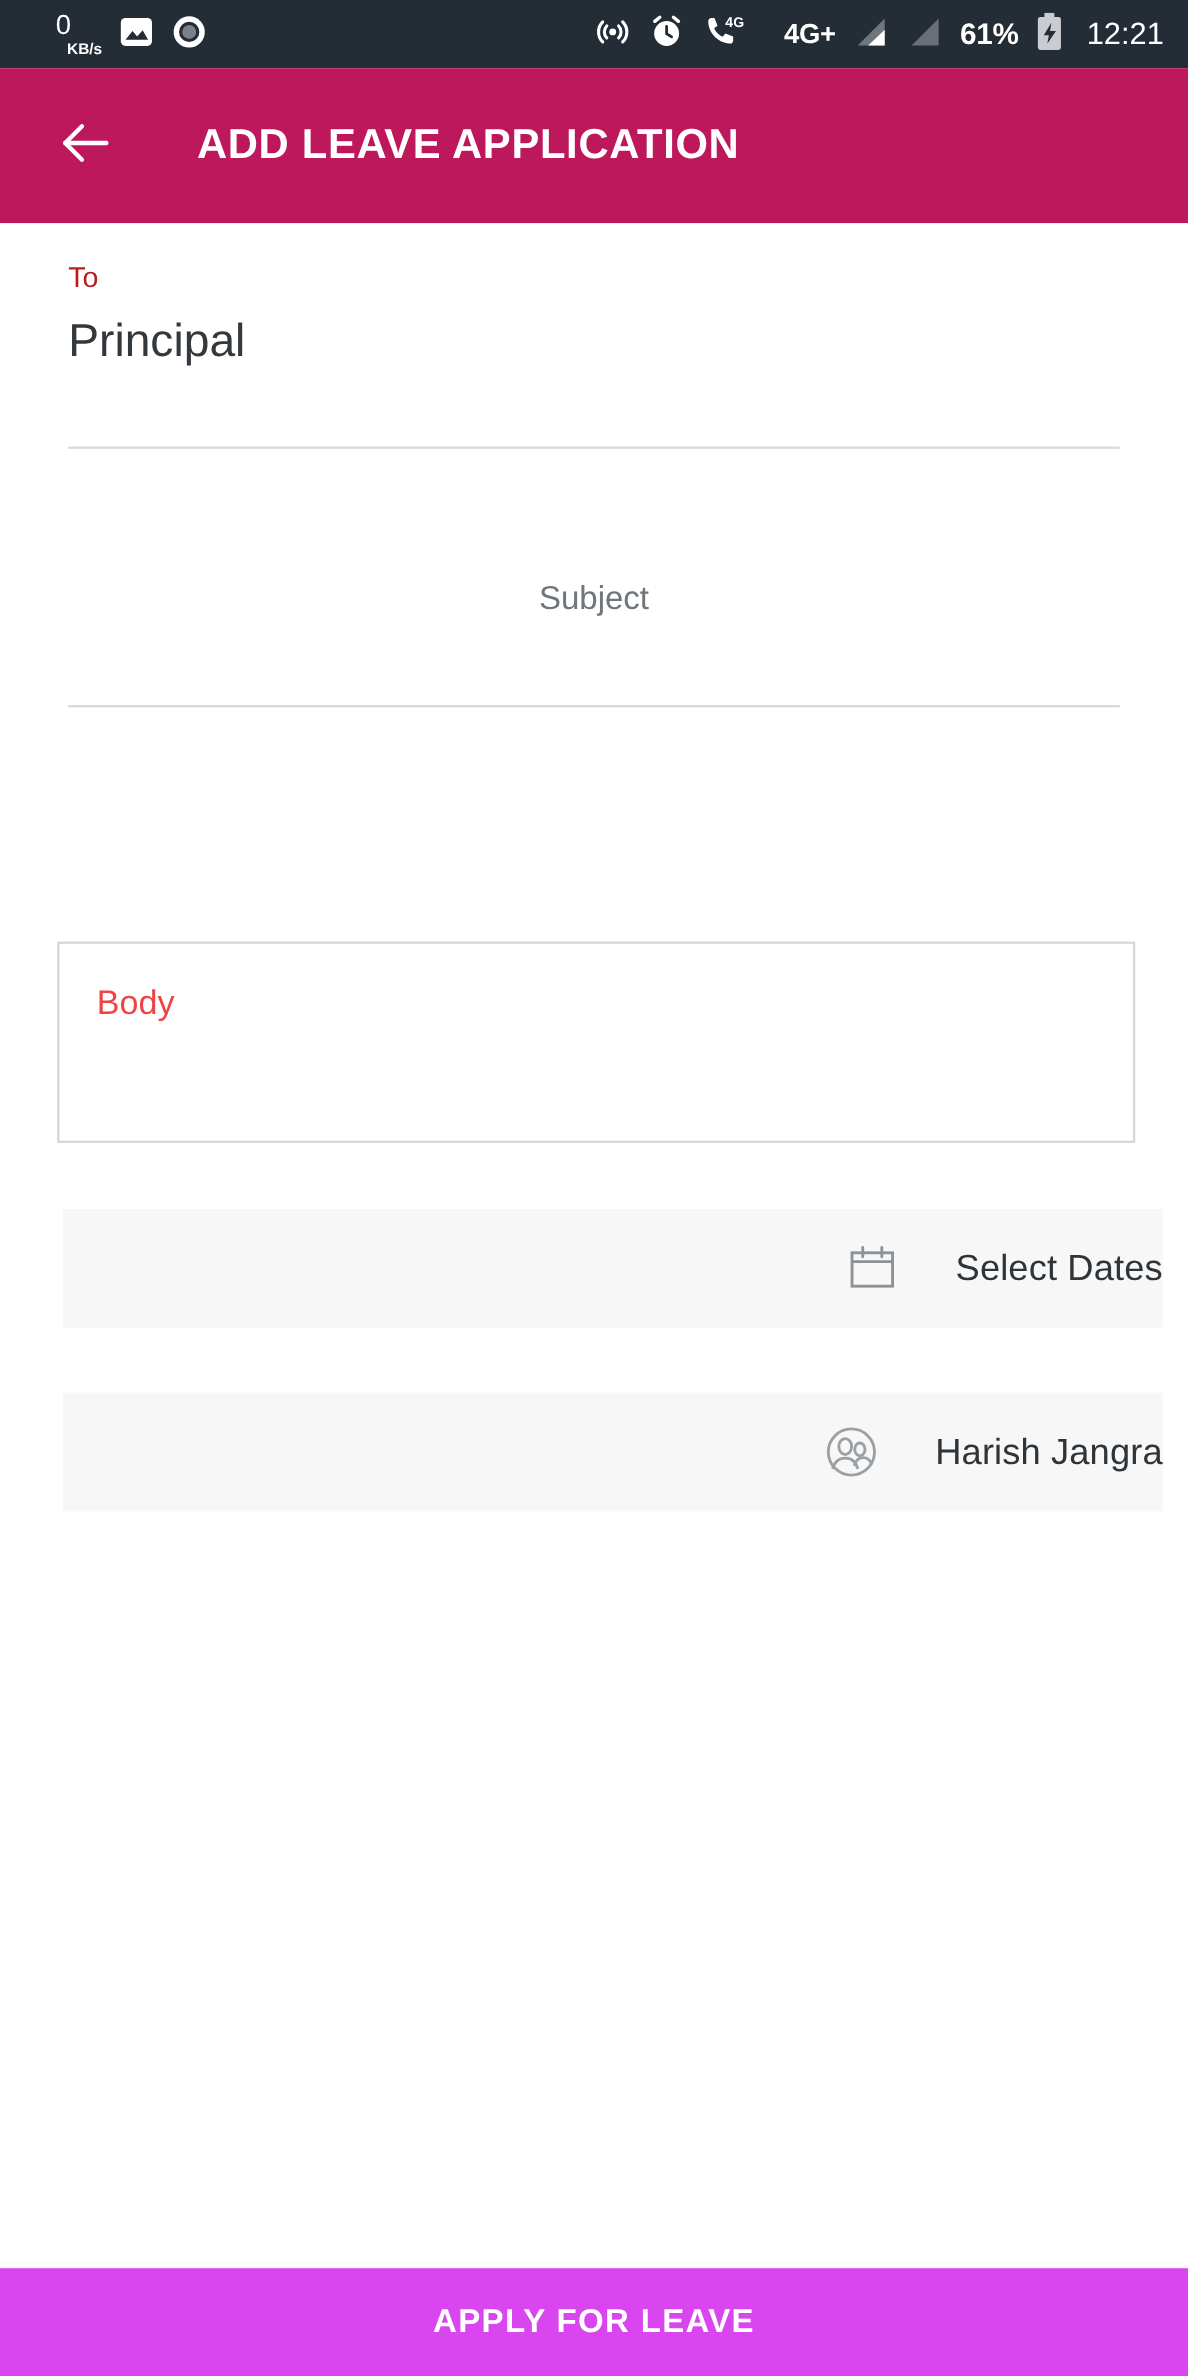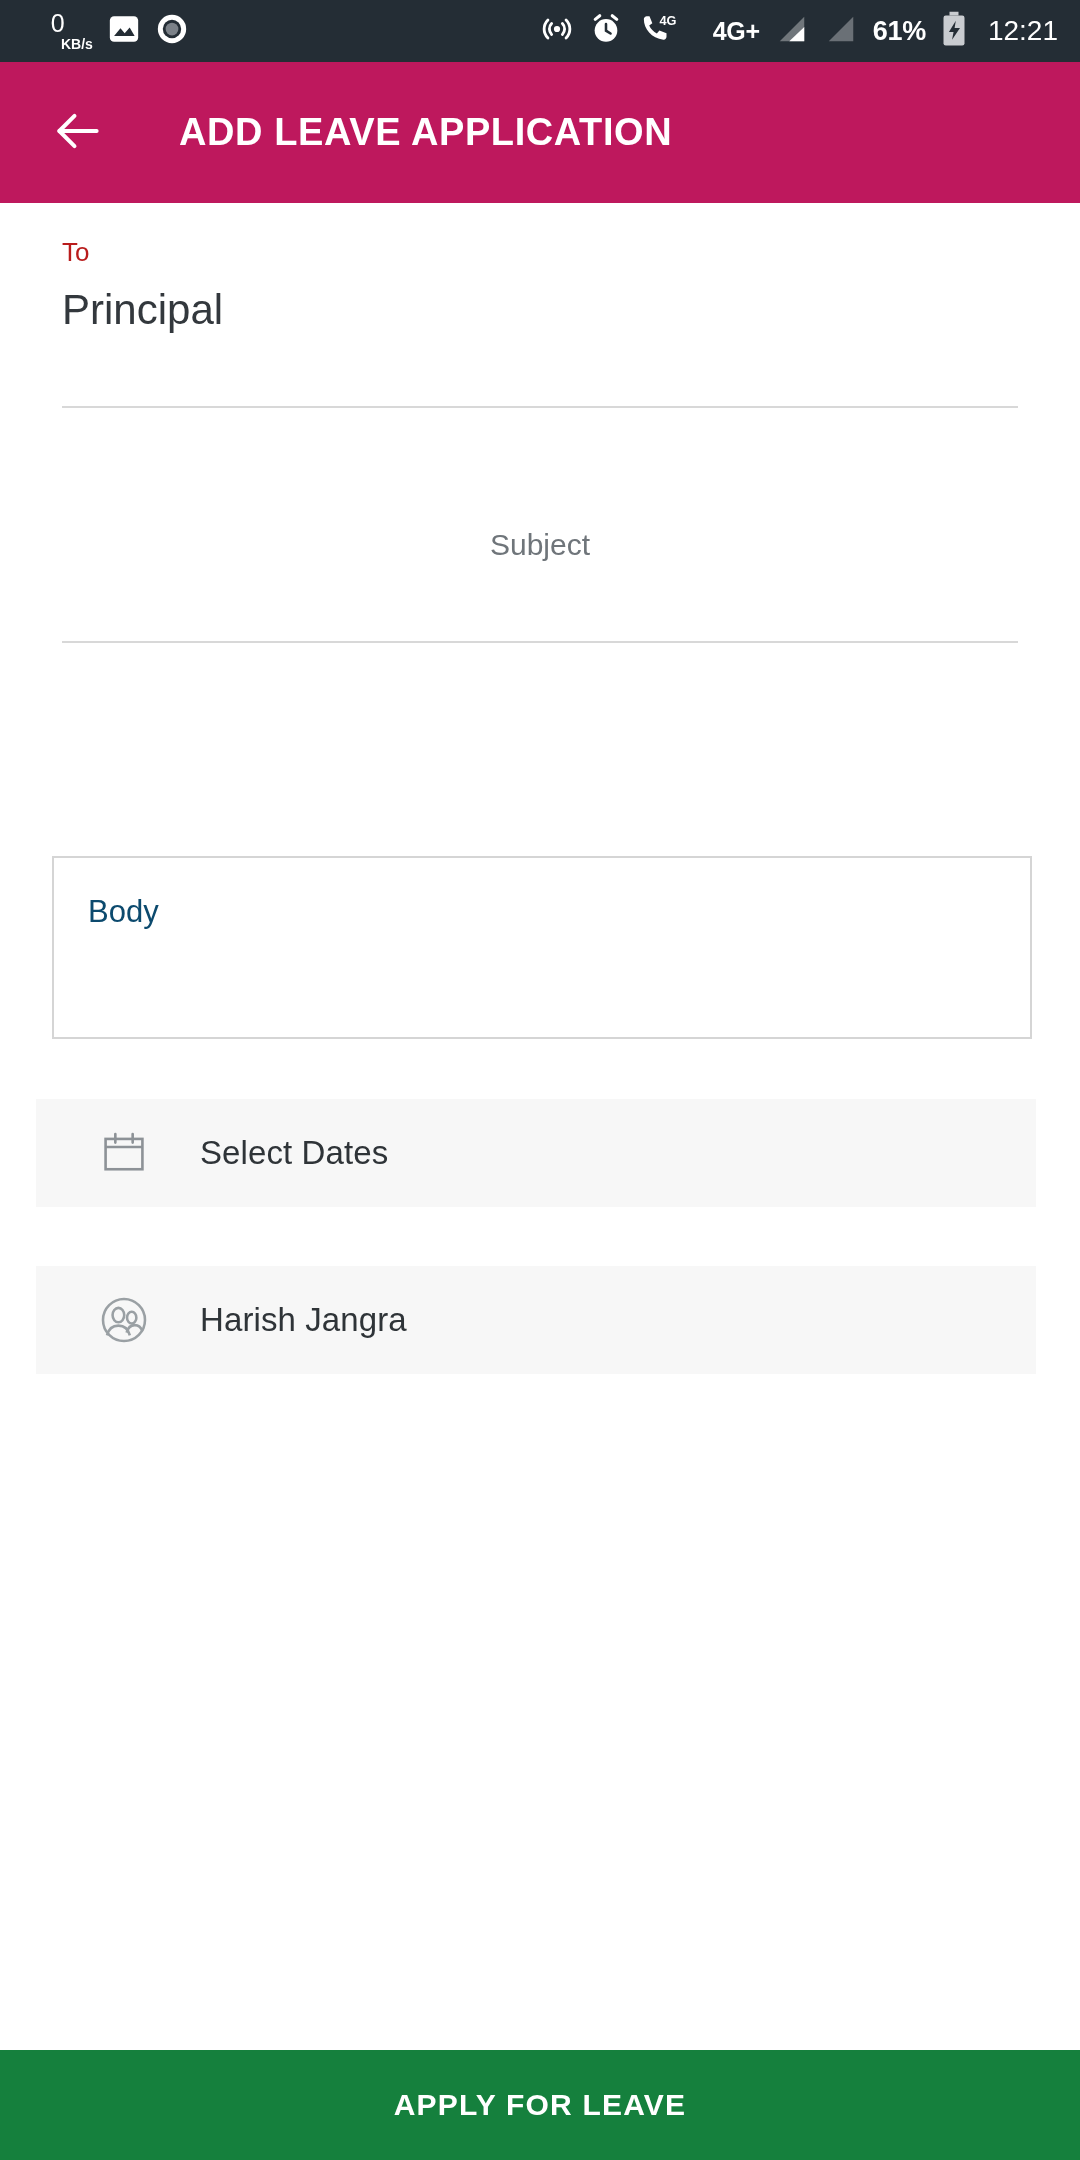--- a/index.html
+++ b/index.html
@@ -84,48 +84,49 @@
 
   .body-box {
     position: absolute;
     left: 52px; top: 653px;
     width: 980px; height: 183px;
     border: 2px solid #d5d5d5;
     background: #ffffff;
   }
   .body-hint {
     font-size: 31px;
-    color: #0c4a6e;
+    color: #ef4444;
     padding: 36px 0 0 34px;
   }
 
   .row-item {
     position: absolute;
-    left: 36px;
+    left: 57px;
     width: 1000px; height: 108px;
     background: #f7f7f7;
     display: flex; align-items: center;
     cursor: pointer;
+    justify-content: flex-end;
   }
   .row-icon {
     width: 72px; margin-left: 52px;
     display: flex; align-items: center; justify-content: center;
   }
   .row-label {
     font-size: 33px;
     color: #2f3438;
     margin-left: 40px;
     letter-spacing: 0.1px;
   }
 
   
   .apply-btn {
     position: absolute; left: 0; bottom: 0;
-    width: 1080px; height: 110px;
-    background: #15803d;
+    width: 1080px; height: 98px;
+    background: #d946ef;
     display: flex; align-items: center; justify-content: center;
     cursor: pointer;
     border: none;
   }
   .apply-btn-label {
     color: #ffffff;
     font-size: 30px;
     font-weight: 700;
     letter-spacing: 1.2px;
   }

